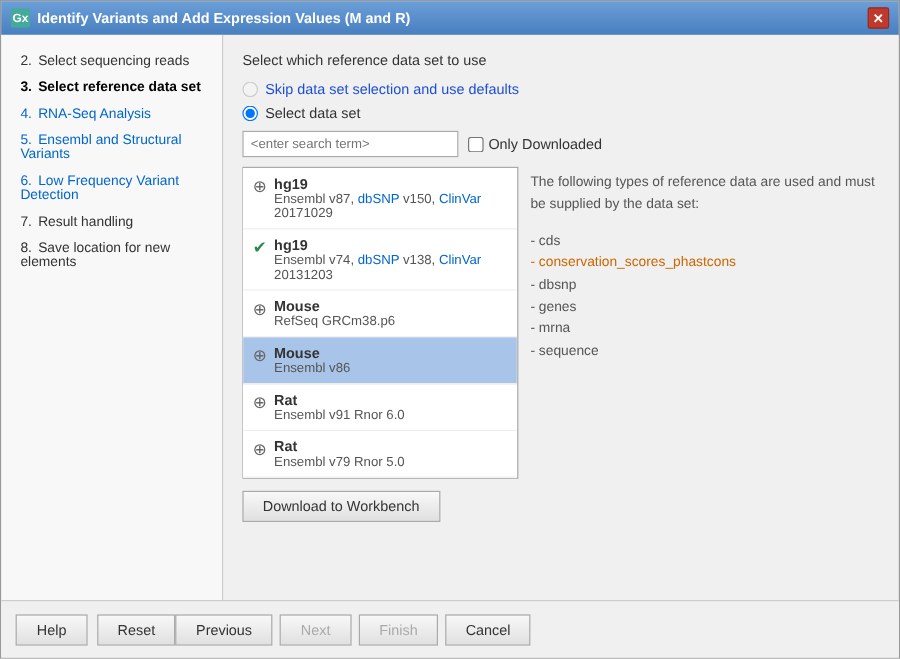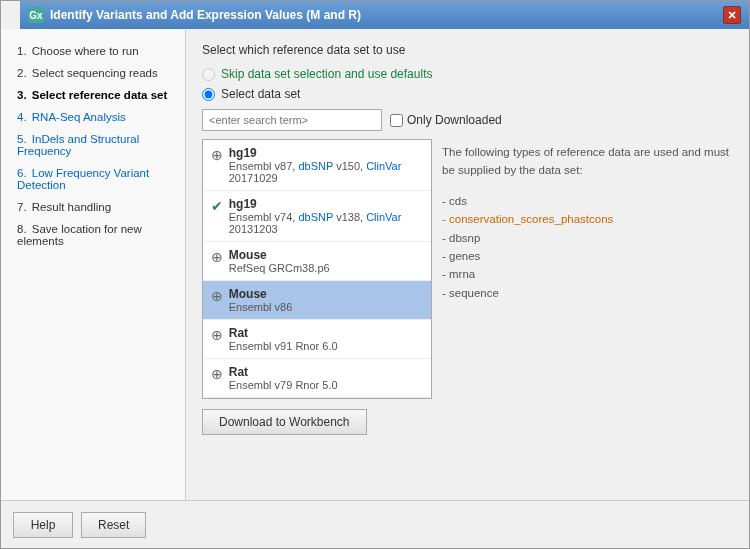--- a/index.html
+++ b/index.html
@@ -21,21 +21,20 @@
     }
     .title-bar {
       background: linear-gradient(to bottom, #6a9fd8, #4a7fc0);
       color: white;
       padding: 4px 8px;
       display: flex;
       align-items: center;
       justify-content: space-between;
       height: 28px;
       flex-shrink: 0;
-      margin-left: 19px;
     }
     .title-bar-left {
       display: flex;
       align-items: center;
       gap: 6px;
     }
     .title-icon {
       width: 16px;
       height: 16px;
       background: #4a9;
@@ -112,21 +111,21 @@
       display: flex;
       align-items: center;
       gap: 6px;
       margin-bottom: 6px;
     }
     .radio-row input[type="radio"] {
       cursor: pointer;
     }
     .radio-label {
       font-size: 12px;
-      color: #15803d;
+      color: #1d4ed8;
     }
     .radio-label.enabled {
       color: #333;
     }
     .search-row {
       display: flex;
       align-items: center;
       gap: 8px;
       margin-bottom: 8px;
     }
@@ -267,38 +266,34 @@
       <div class="title-icon">Gx</div>
       <span class="title-text">Identify Variants and Add Expression Values (M and R)</span>
     </div>
     <div class="title-close">✕</div>
   </div>
 
   <div class="content-area">
 
     <div class="sidebar">
       <div class="sidebar-item">
-        <span class="step-num">1.</span>
-        <span>Choose where to run</span>
-      </div>
-      <div class="sidebar-item">
         <span class="step-num">2.</span>
         <span>Select sequencing reads</span>
       </div>
       <div class="sidebar-item active">
         <span class="step-num">3.</span>
         <span>Select reference data set</span>
       </div>
       <div class="sidebar-item link">
         <span class="step-num">4.</span>
         <span>RNA-Seq Analysis</span>
       </div>
       <div class="sidebar-item link" style="color:#0066cc">
         <span class="step-num">5.</span>
-        <span>InDels and Structural Frequency</span>
+        <span>Ensembl and Structural Variants</span>
       </div>
       <div class="sidebar-item link" style="color:#0066cc">
         <span class="step-num">6.</span>
         <span>Low Frequency Variant Detection</span>
       </div>
       <div class="sidebar-item">
         <span class="step-num">7.</span>
         <span>Result handling</span>
       </div>
       <div class="sidebar-item">
@@ -411,14 +406,20 @@
         <button class="download-btn">Download to Workbench</button>
       </div>
     </div>
   </div>
 
   <div class="bottom-bar">
     <div class="bottom-left">
       <button class="btn">Help</button>
       <button class="btn">Reset</button>
     </div>
+    <div class="bottom-right">
+      <button class="btn">Previous</button>
+      <button class="btn disabled" disabled="">Next</button>
+      <button class="btn disabled" disabled="">Finish</button>
+      <button class="btn">Cancel</button>
+    </div>
   </div>
 </div>
 
 </body></html>

